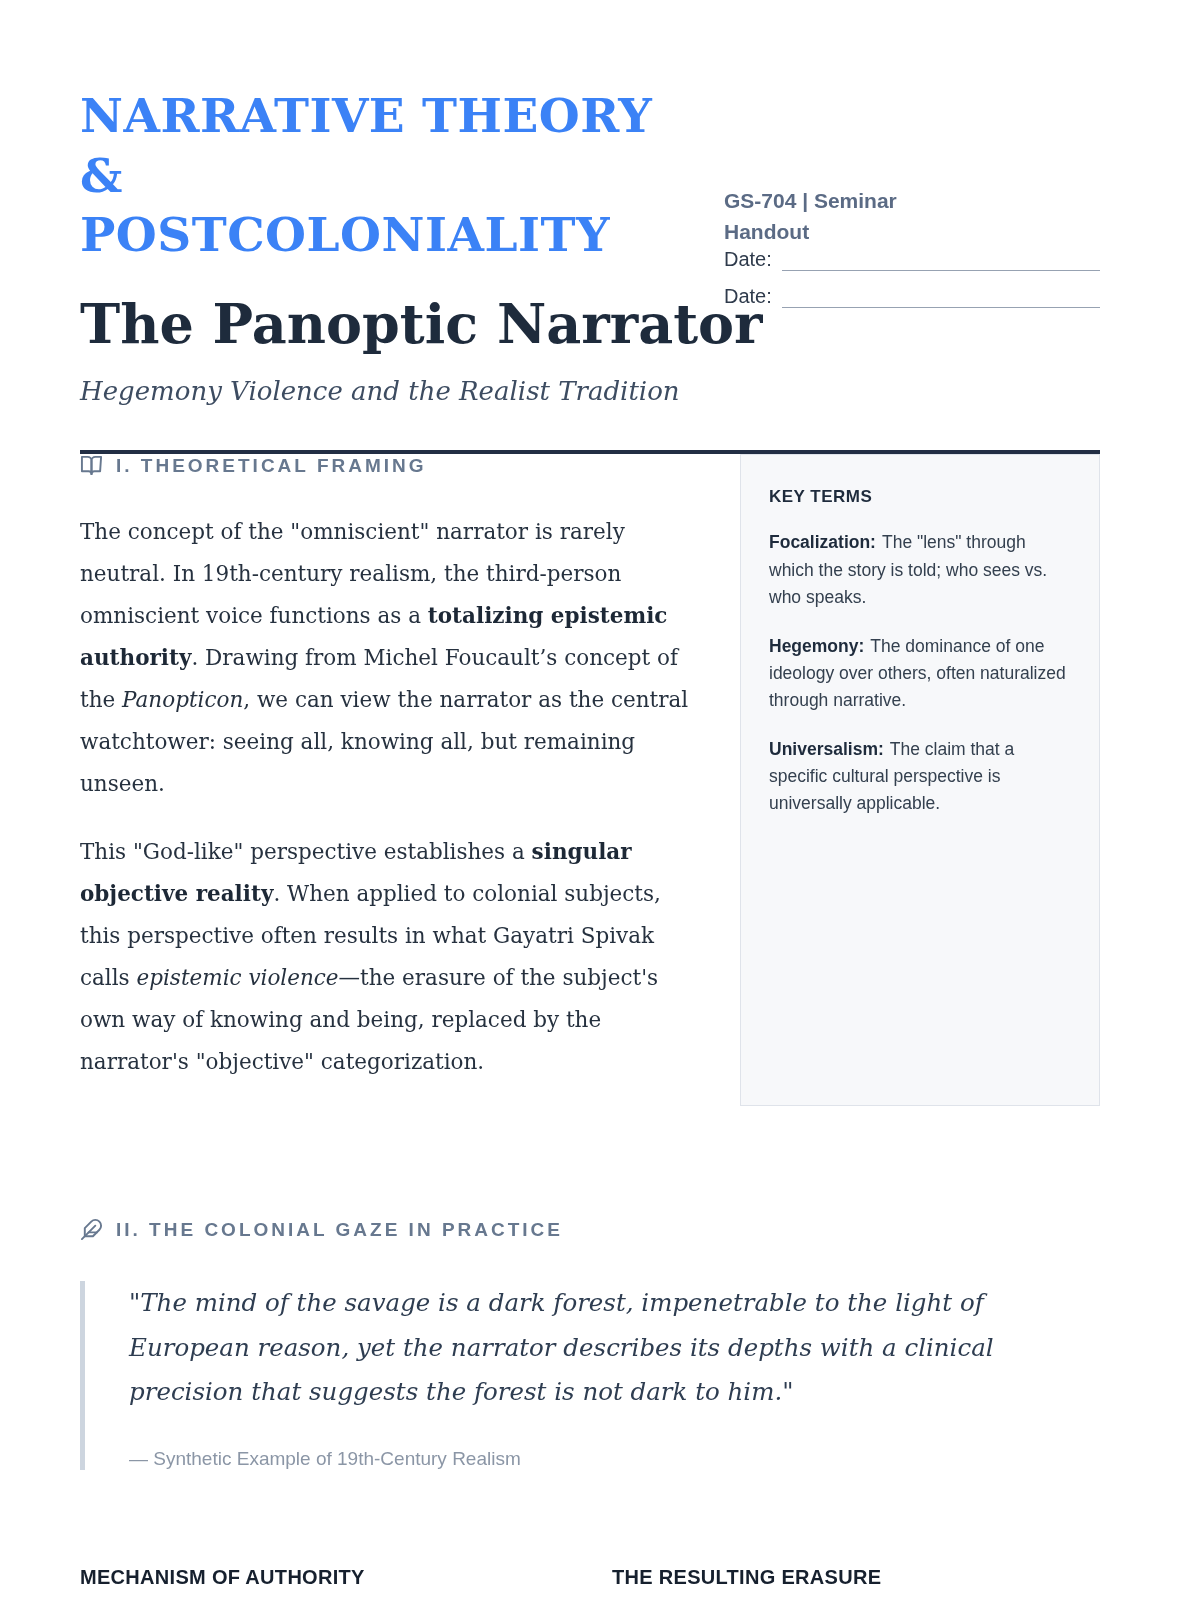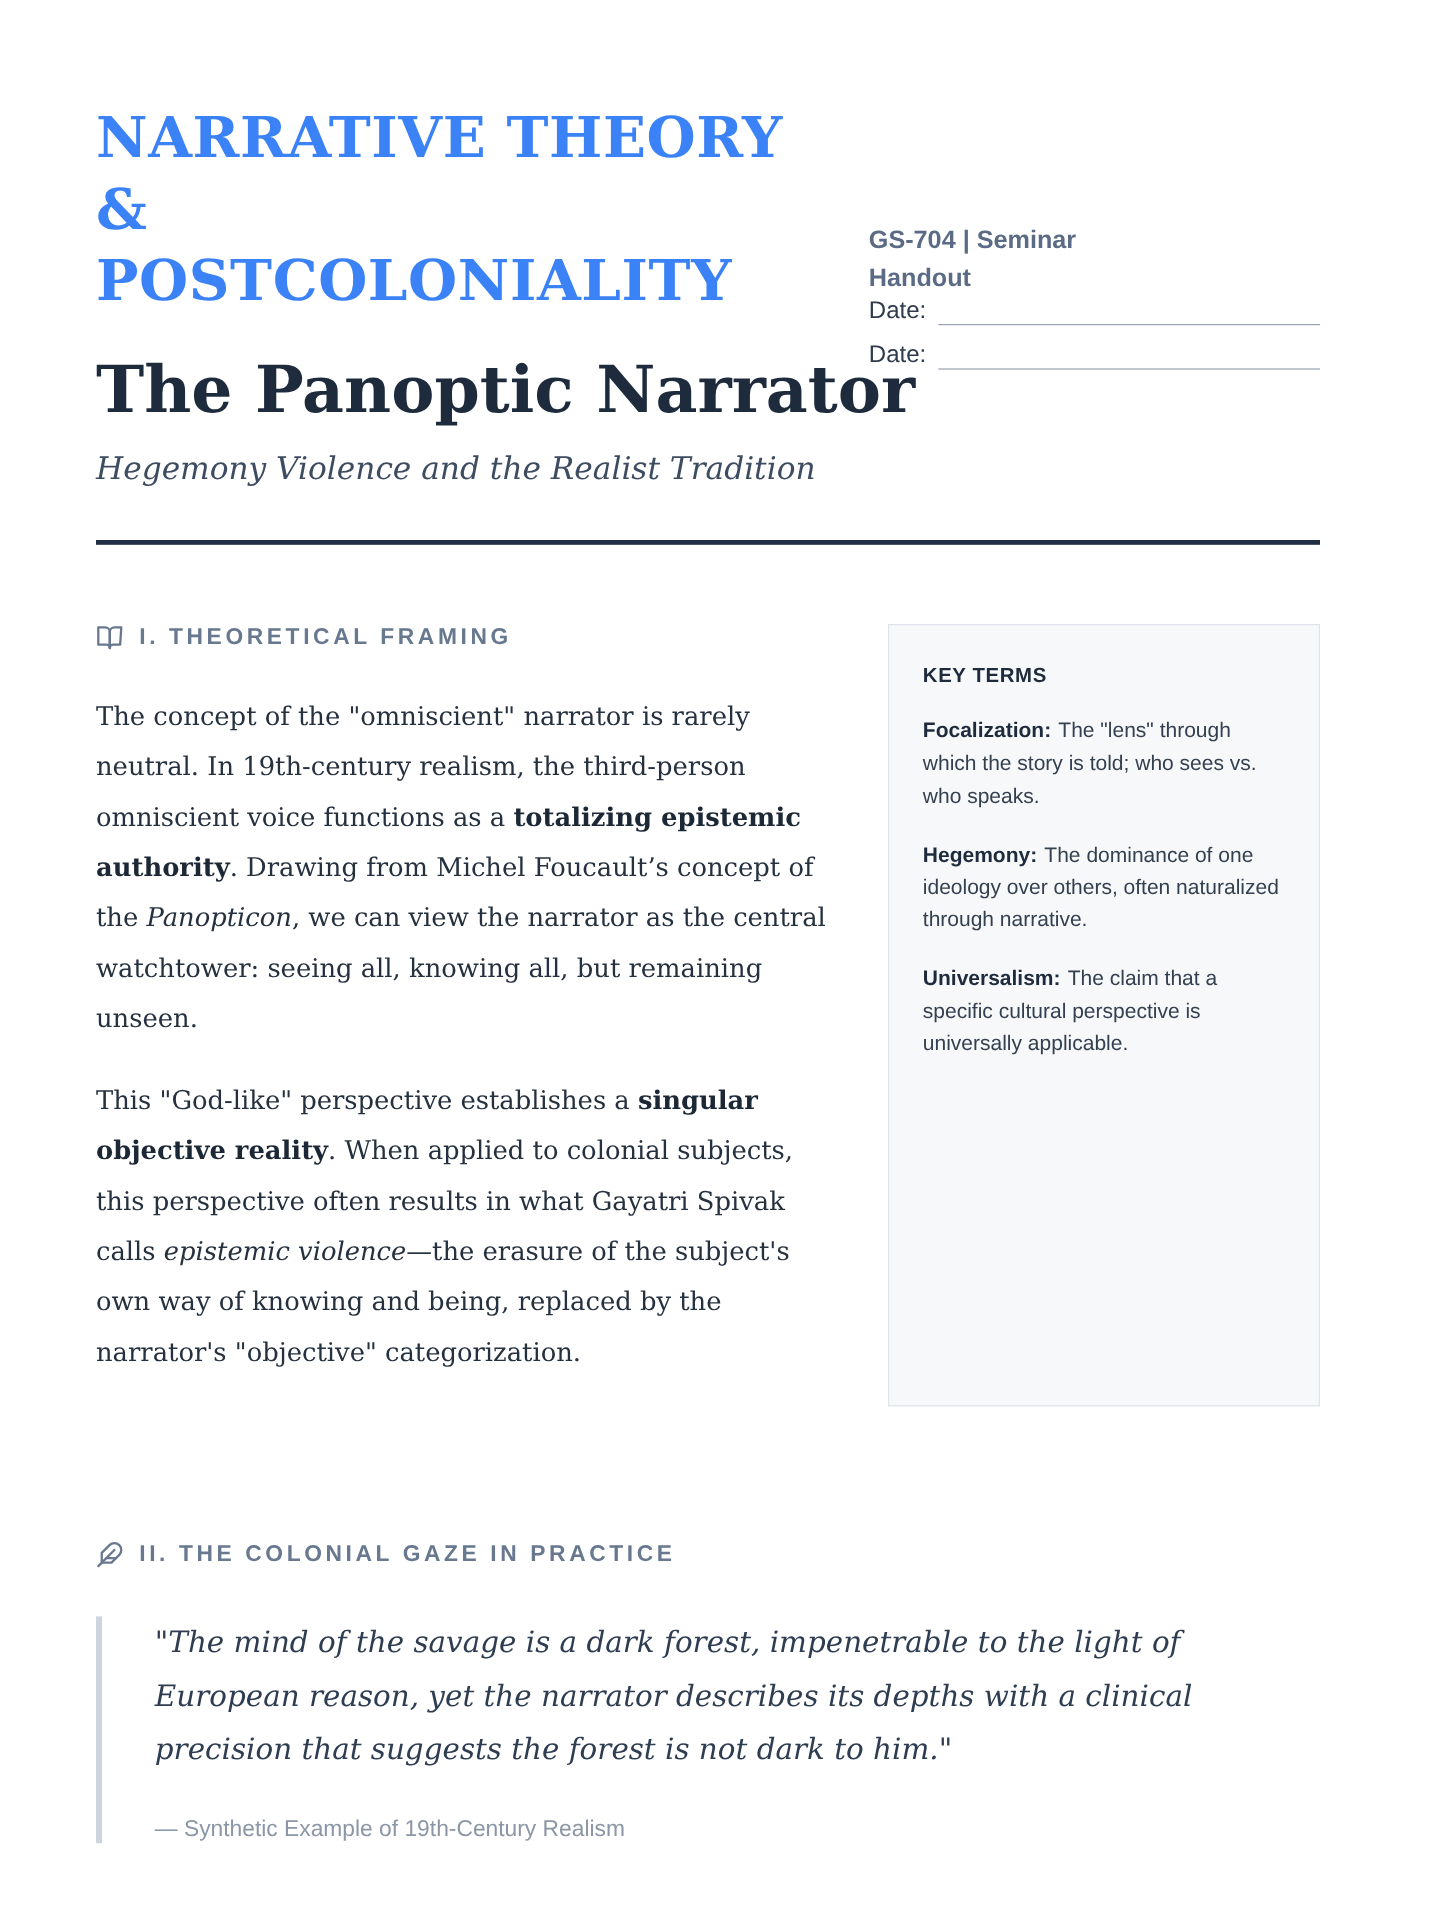--- a/index.html
+++ b/index.html
@@ -71,21 +71,21 @@
     height: 22px;
   }
   .rule {
     margin-top: 44px;
     height: 4px;
     background: #222e44;
     width: 100%;
   }
 
   
-  .main-area { margin-top: 66px; display: flex; gap: 46px; }
+  .main-area { display: flex; gap: 46px; }
   .main-col { flex: 1; min-width: 0; }
 
   .section-heading {
     display: flex;
     align-items: center;
     gap: 13px;
     font-family: "Liberation Sans", sans-serif;
     font-weight: 700;
     font-size: 19px;
     letter-spacing: 3px;

